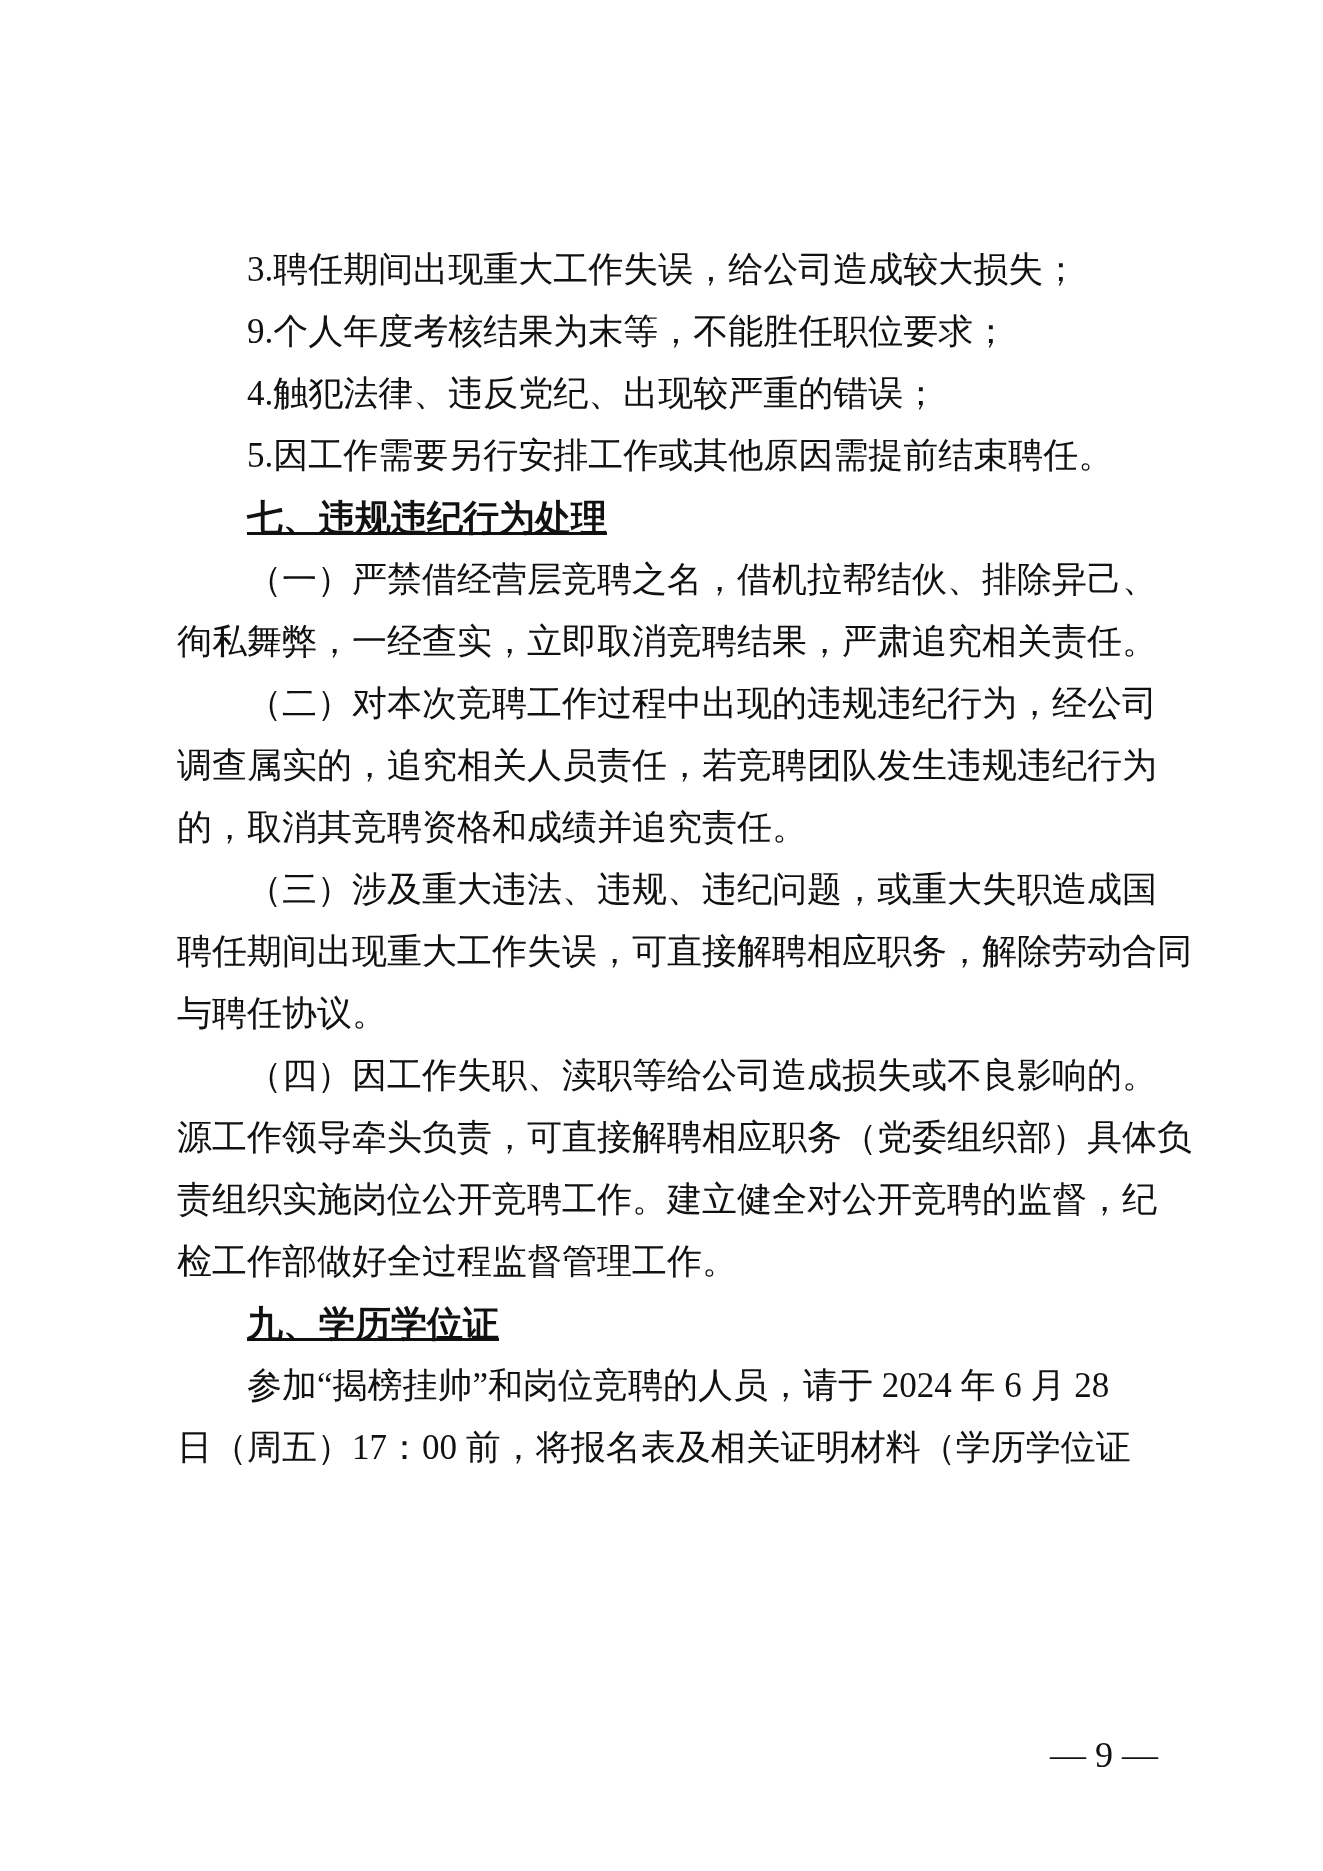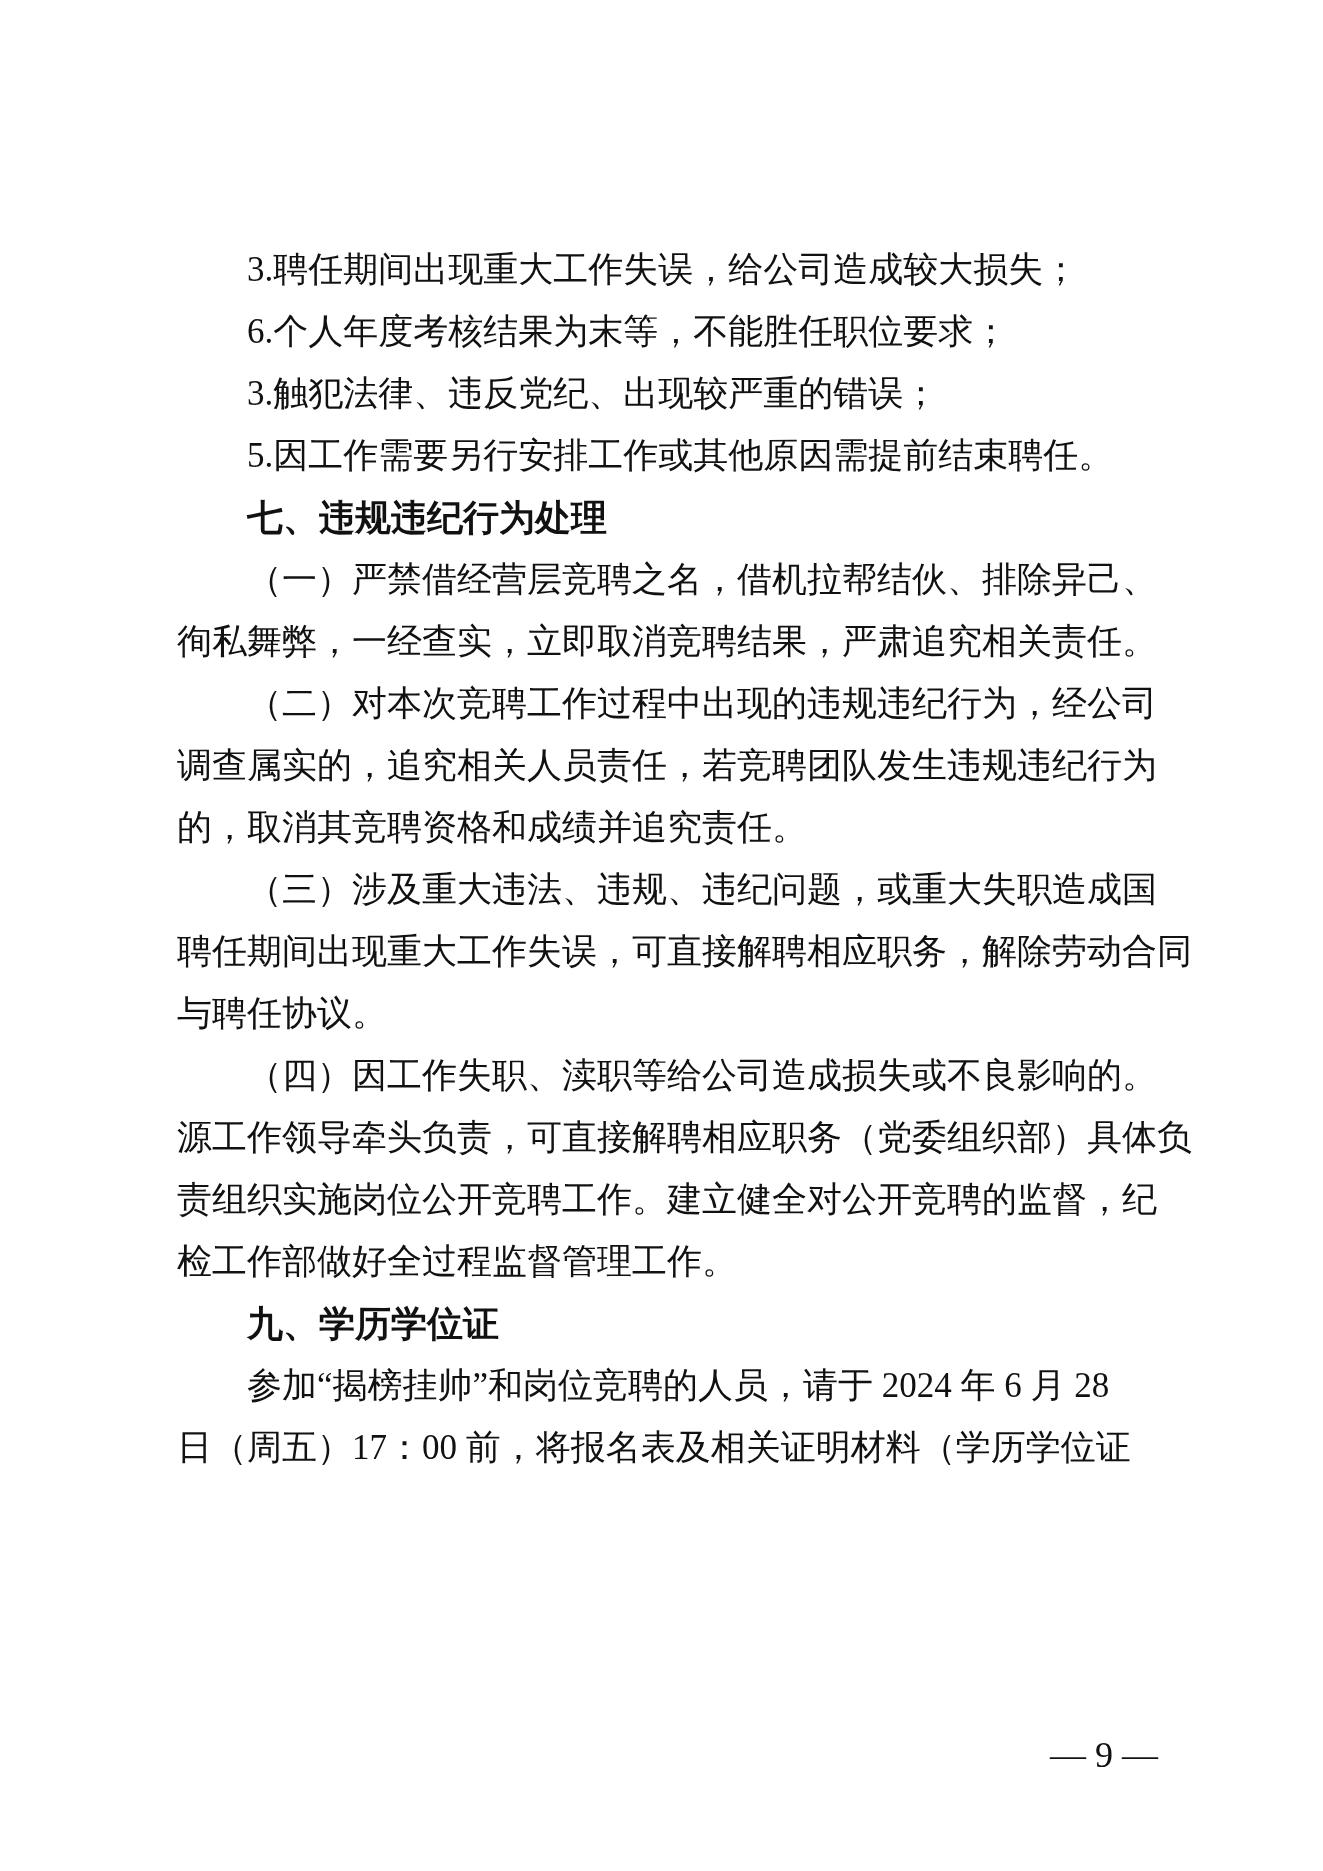--- a/index.html
+++ b/index.html
@@ -29,41 +29,42 @@
     white-space: nowrap;
     letter-spacing: 0px;
   }
   .indent {
     padding-left: 70px;
   }
   .heading {
     font-family: "Liberation Sans", "DejaVu Sans", sans-serif;
     font-weight: bold;
     font-size: 36px;
+    text-decoration: underline;
   }
   .footer {
     position: absolute;
     top: 1733px;
     right: 165px;
     height: 44px;
     line-height: 44px;
     font-size: 36px;
     text-align: right;
     font-family: "Liberation Serif", "DejaVu Serif", serif;
     color: #111111;
   }
 </style>
 </head>
 <body>
 
 <div class="page">
   <div class="content">
     <div class="line indent">3.聘任期间出现重大工作失误，给公司造成较大损失；</div>
-    <div class="line indent">6.个人年度考核结果为末等，不能胜任职位要求；</div>
-    <div class="line indent">3.触犯法律、违反党纪、出现较严重的错误；</div>
+    <div class="line indent">9.个人年度考核结果为末等，不能胜任职位要求；</div>
+    <div class="line indent">4.触犯法律、违反党纪、出现较严重的错误；</div>
     <div class="line indent">5.因工作需要另行安排工作或其他原因需提前结束聘任。</div>
     <div class="line indent heading">七、违规违纪行为处理</div>
     <div class="line indent">（一）严禁借经营层竞聘之名，借机拉帮结伙、排除异己、</div>
     <div class="line">徇私舞弊，一经查实，立即取消竞聘结果，严肃追究相关责任。</div>
     <div class="line indent">（二）对本次竞聘工作过程中出现的违规违纪行为，经公司</div>
     <div class="line">调查属实的，追究相关人员责任，若竞聘团队发生违规违纪行为</div>
     <div class="line">的，取消其竞聘资格和成绩并追究责任。</div>
     <div class="line indent">（三）涉及重大违法、违规、违纪问题，或重大失职造成国</div>
     <div class="line">聘任期间出现重大工作失误，可直接解聘相应职务，解除劳动合同</div>
     <div class="line">与聘任协议。</div>

